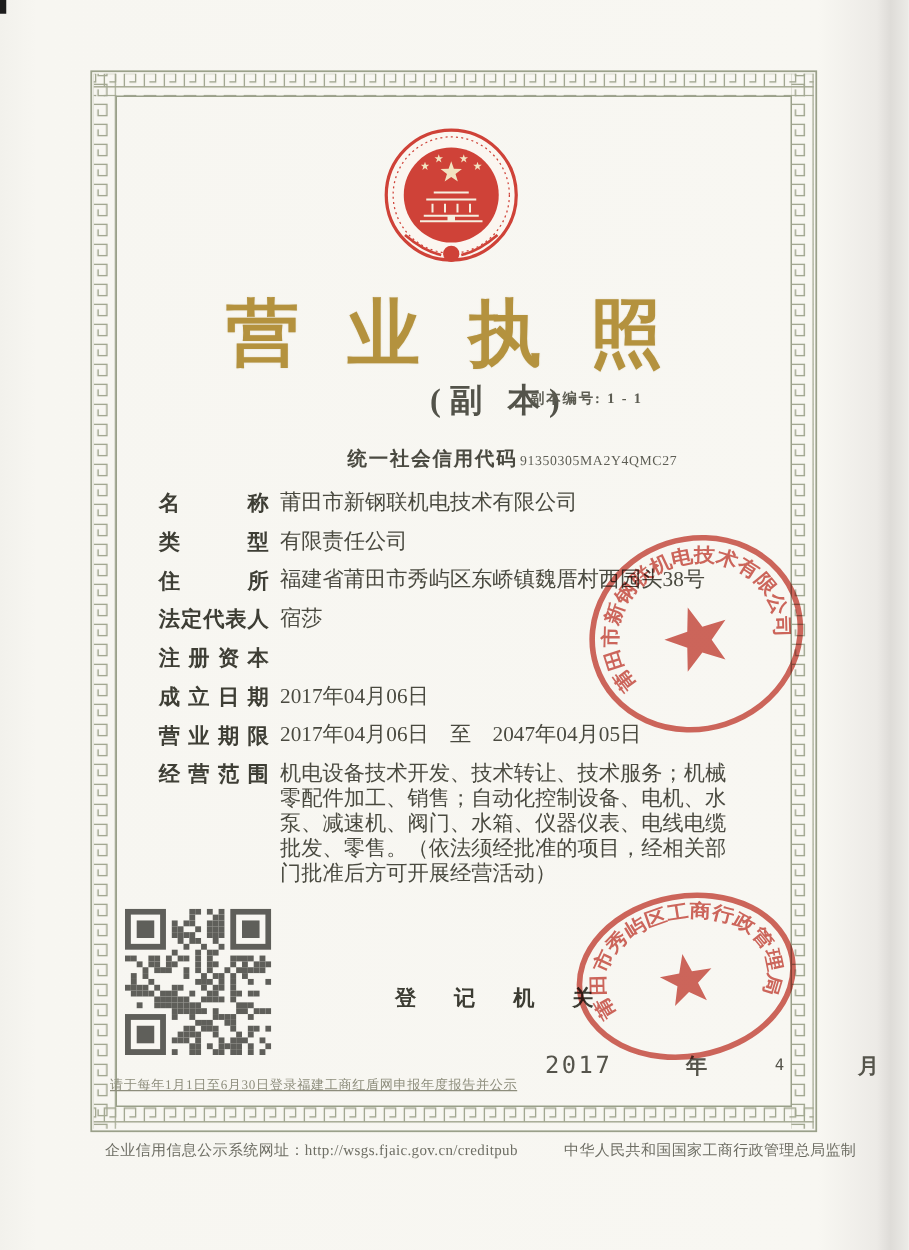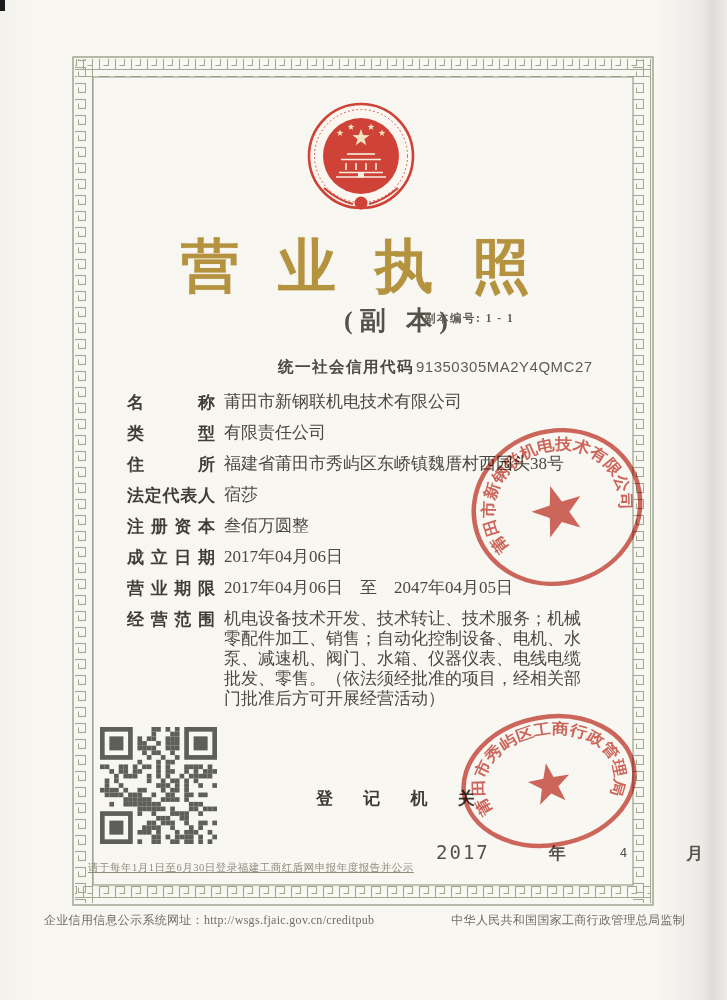--- a/index.html
+++ b/index.html
@@ -23,39 +23,39 @@
   }
   #doc-subtitle{
     top:303px;left:0;width:100%;text-align:center;
     font-size:26px;font-weight:700;color:#53534a;letter-spacing:7px;padding-left:36px;
   }
   #copy-number{
     top:311px;left:424px;font-size:11.5px;color:#5c5c52;letter-spacing:1.5px;font-weight:600;
   }
   #credit-line{top:357px;left:278px;display:flex;gap:2px;align-items:baseline;}
   #credit-label{font-size:15.5px;font-weight:700;color:#4a4a41;letter-spacing:1.5px;}
-  #credit-code{font-family:Liberation Sans, sans-serif;font-size:15px;color:#5d5d54;letter-spacing:.5px;}
+  #credit-code{font-family:Liberation Serif, serif;font-size:11px;color:#5d5d54;letter-spacing:.5px;}
   
   #fields{top:392px;left:127px;width:470px;}
   .row{display:flex;align-items:flex-start;margin-bottom:10px;font-size:17px;line-height:21px;}
   .flabel{
     display:inline-flex;justify-content:space-between;
     width:88px;flex:0 0 88px;color:#3e3e35;font-weight:700;letter-spacing:0;
   }
   .fvalue{display:inline-block;margin-left:9px;width:382px;color:#4a4a40;line-height:20px;}
   
   #registry-label{top:787px;left:316px;font-size:17px;font-weight:700;color:#3c3c33;letter-spacing:13px;}
   #issue-date{top:841px;left:436px;display:flex;align-items:baseline;color:#55544b;gap:44px;}
   #issue-date .yr{font-family:"DejaVu Sans Mono",monospace;font-size:19px;letter-spacing:2px;}
   #issue-date .unit{font-size:17px;font-weight:700;margin-left:15px;}
   #issue-date .num{font-size:12.5px;margin-left:10px;position:relative;top:-2px;font-family:"DejaVu Sans Mono",monospace;}
   #annual-note{top:861px;left:88px;font-size:10.5px;color:#8d8d7c;letter-spacing:.5px;text-decoration:underline;}
   #footer{
     top:912px;left:0;width:727px;display:flex;justify-content:space-between;
-    box-sizing:border-box;padding:0 42px 0 44px;
+    box-sizing:border-box;padding:0 42px 0 84px;
     font-size:12px;color:#6e6e64;letter-spacing:.3px;
   }
   
   .stamp{mix-blend-mode:multiply;opacity:.82;}
   
   #qr-box{top:727px;left:100px;}
 </style>
 </head>
 <body>
 
@@ -144,21 +144,20 @@
         </span>
         <span class="fvalue">宿莎</span>
       </div>
       <div class="row">
         <span class="flabel">
           <span>注</span>
           <span>册</span>
           <span>资</span>
           <span>本</span>
         </span>
-        <span class="fvalue">叁佰万圆整</span>
       </div>
       <div class="row">
         <span class="flabel">
           <span>成</span>
           <span>立</span>
           <span>日</span>
           <span>期</span>
         </span>
         <span class="fvalue">2017年04月06日</span>
       </div>

